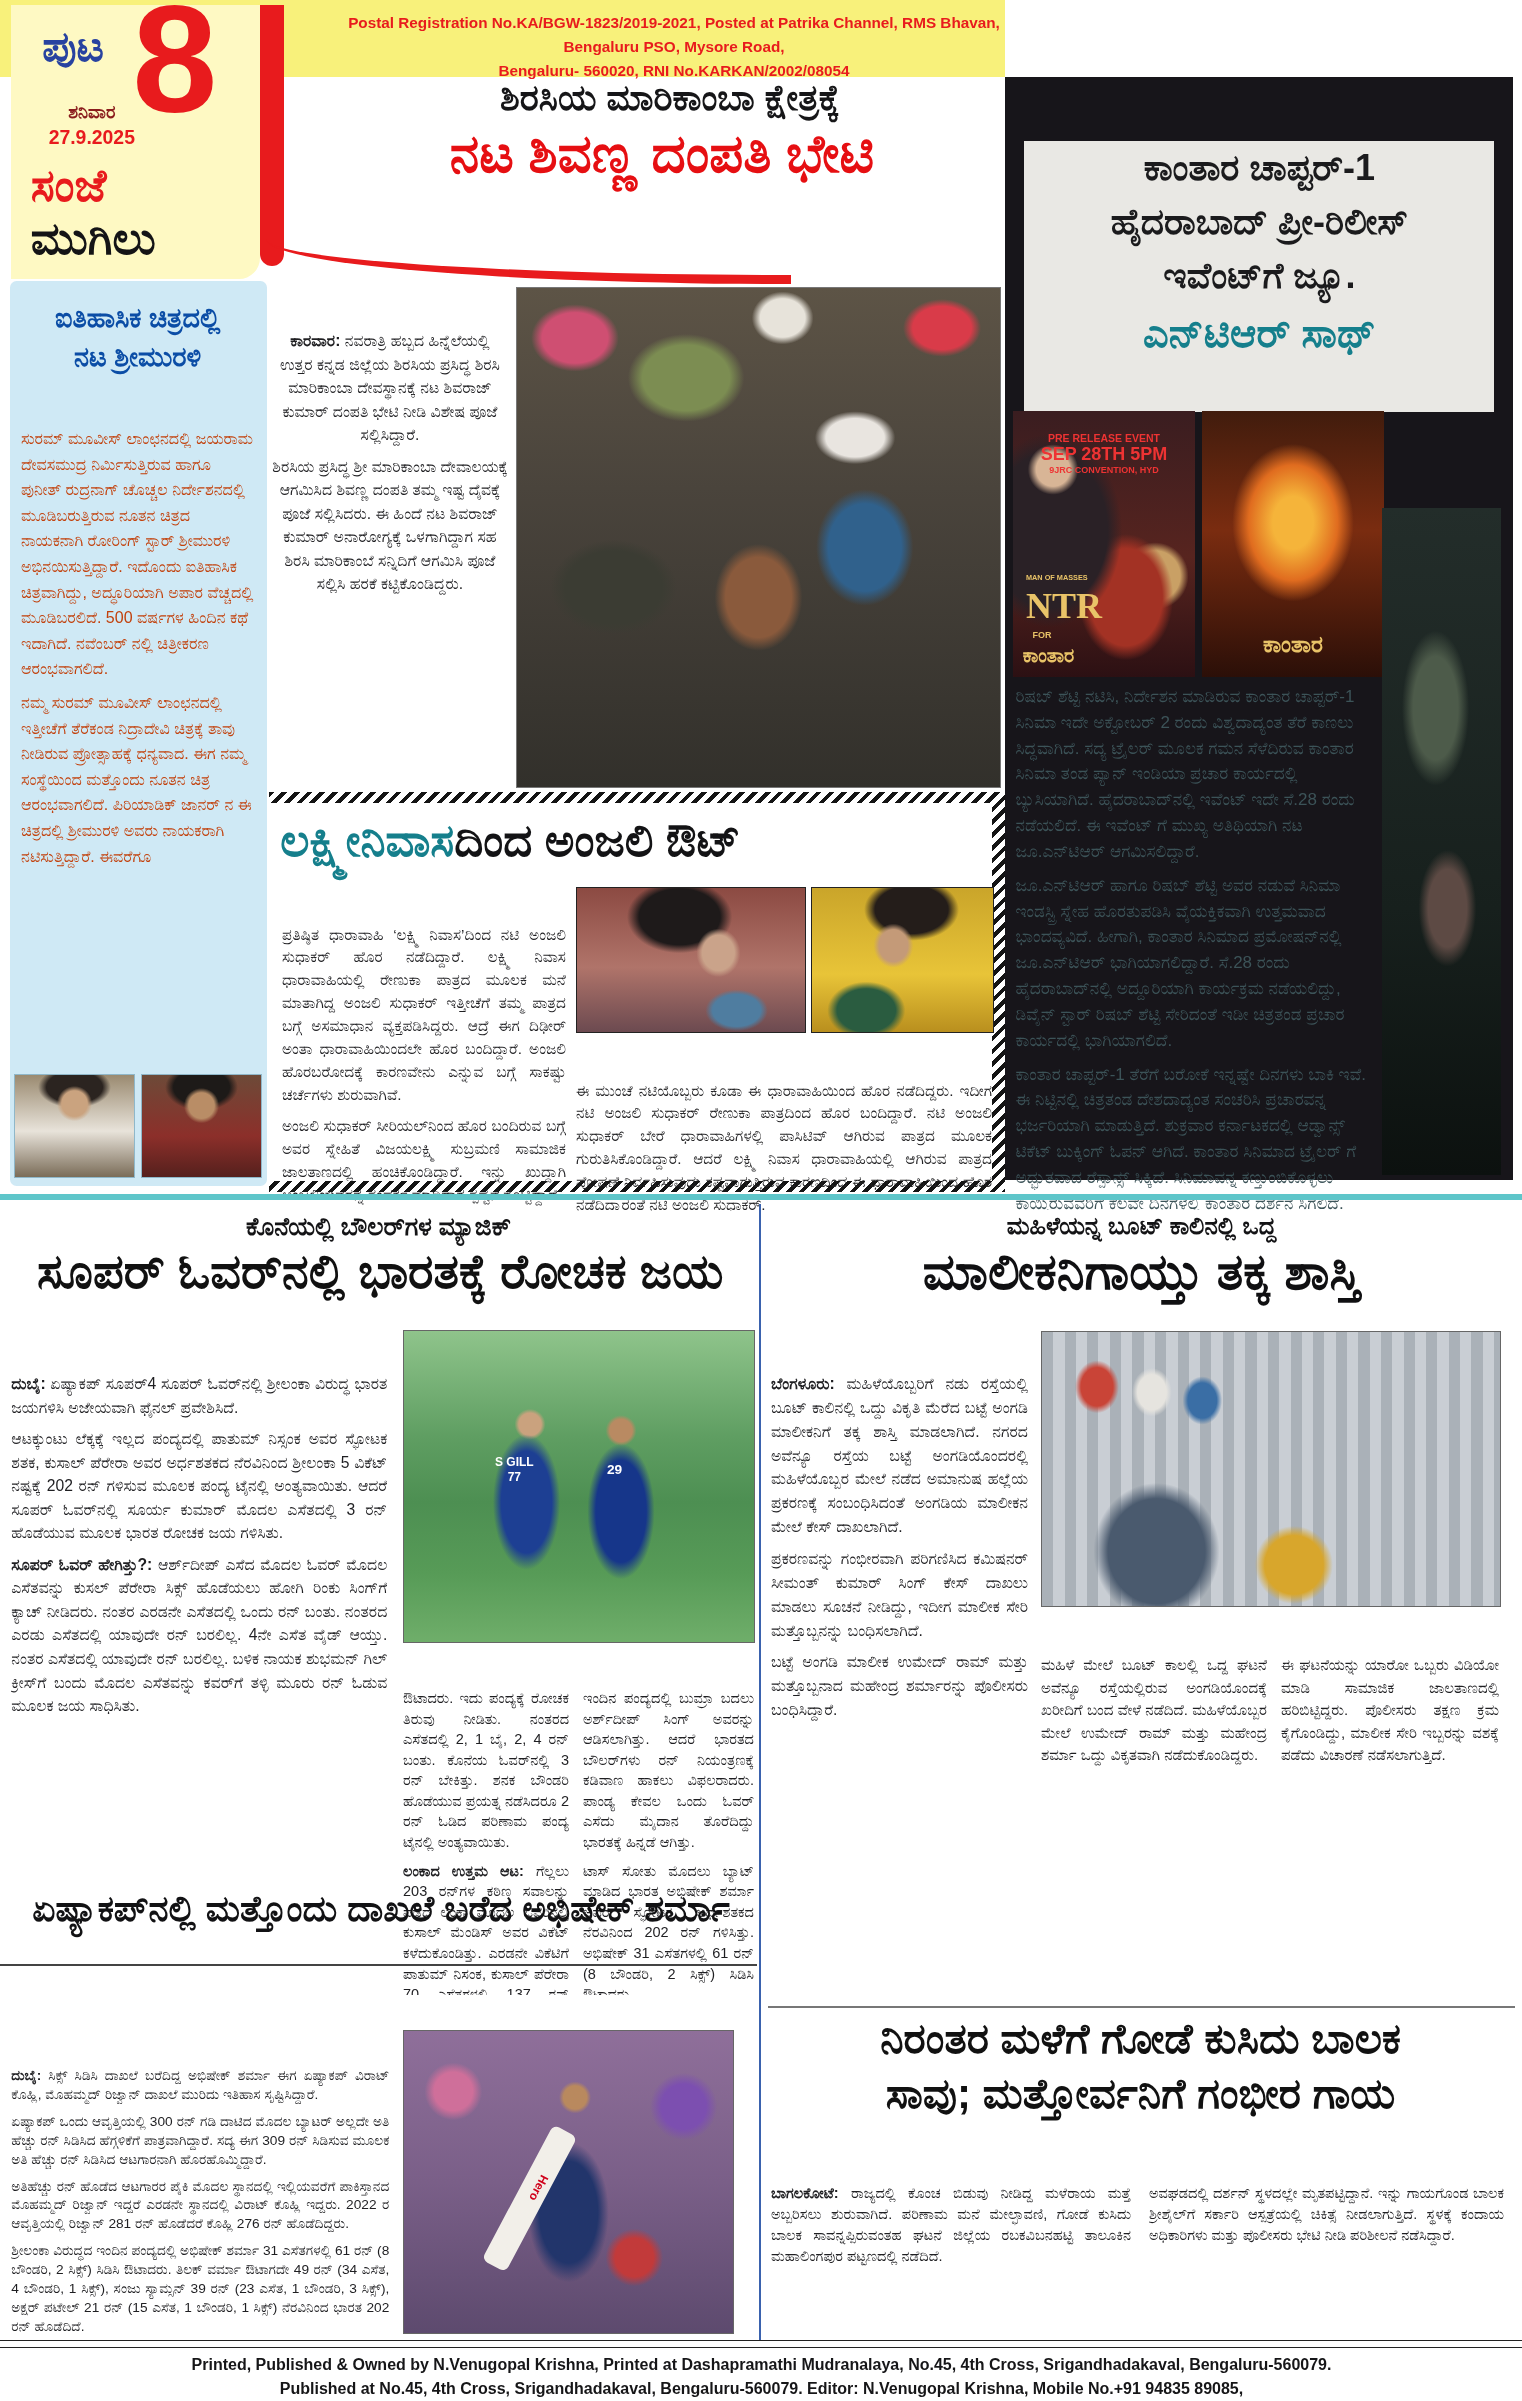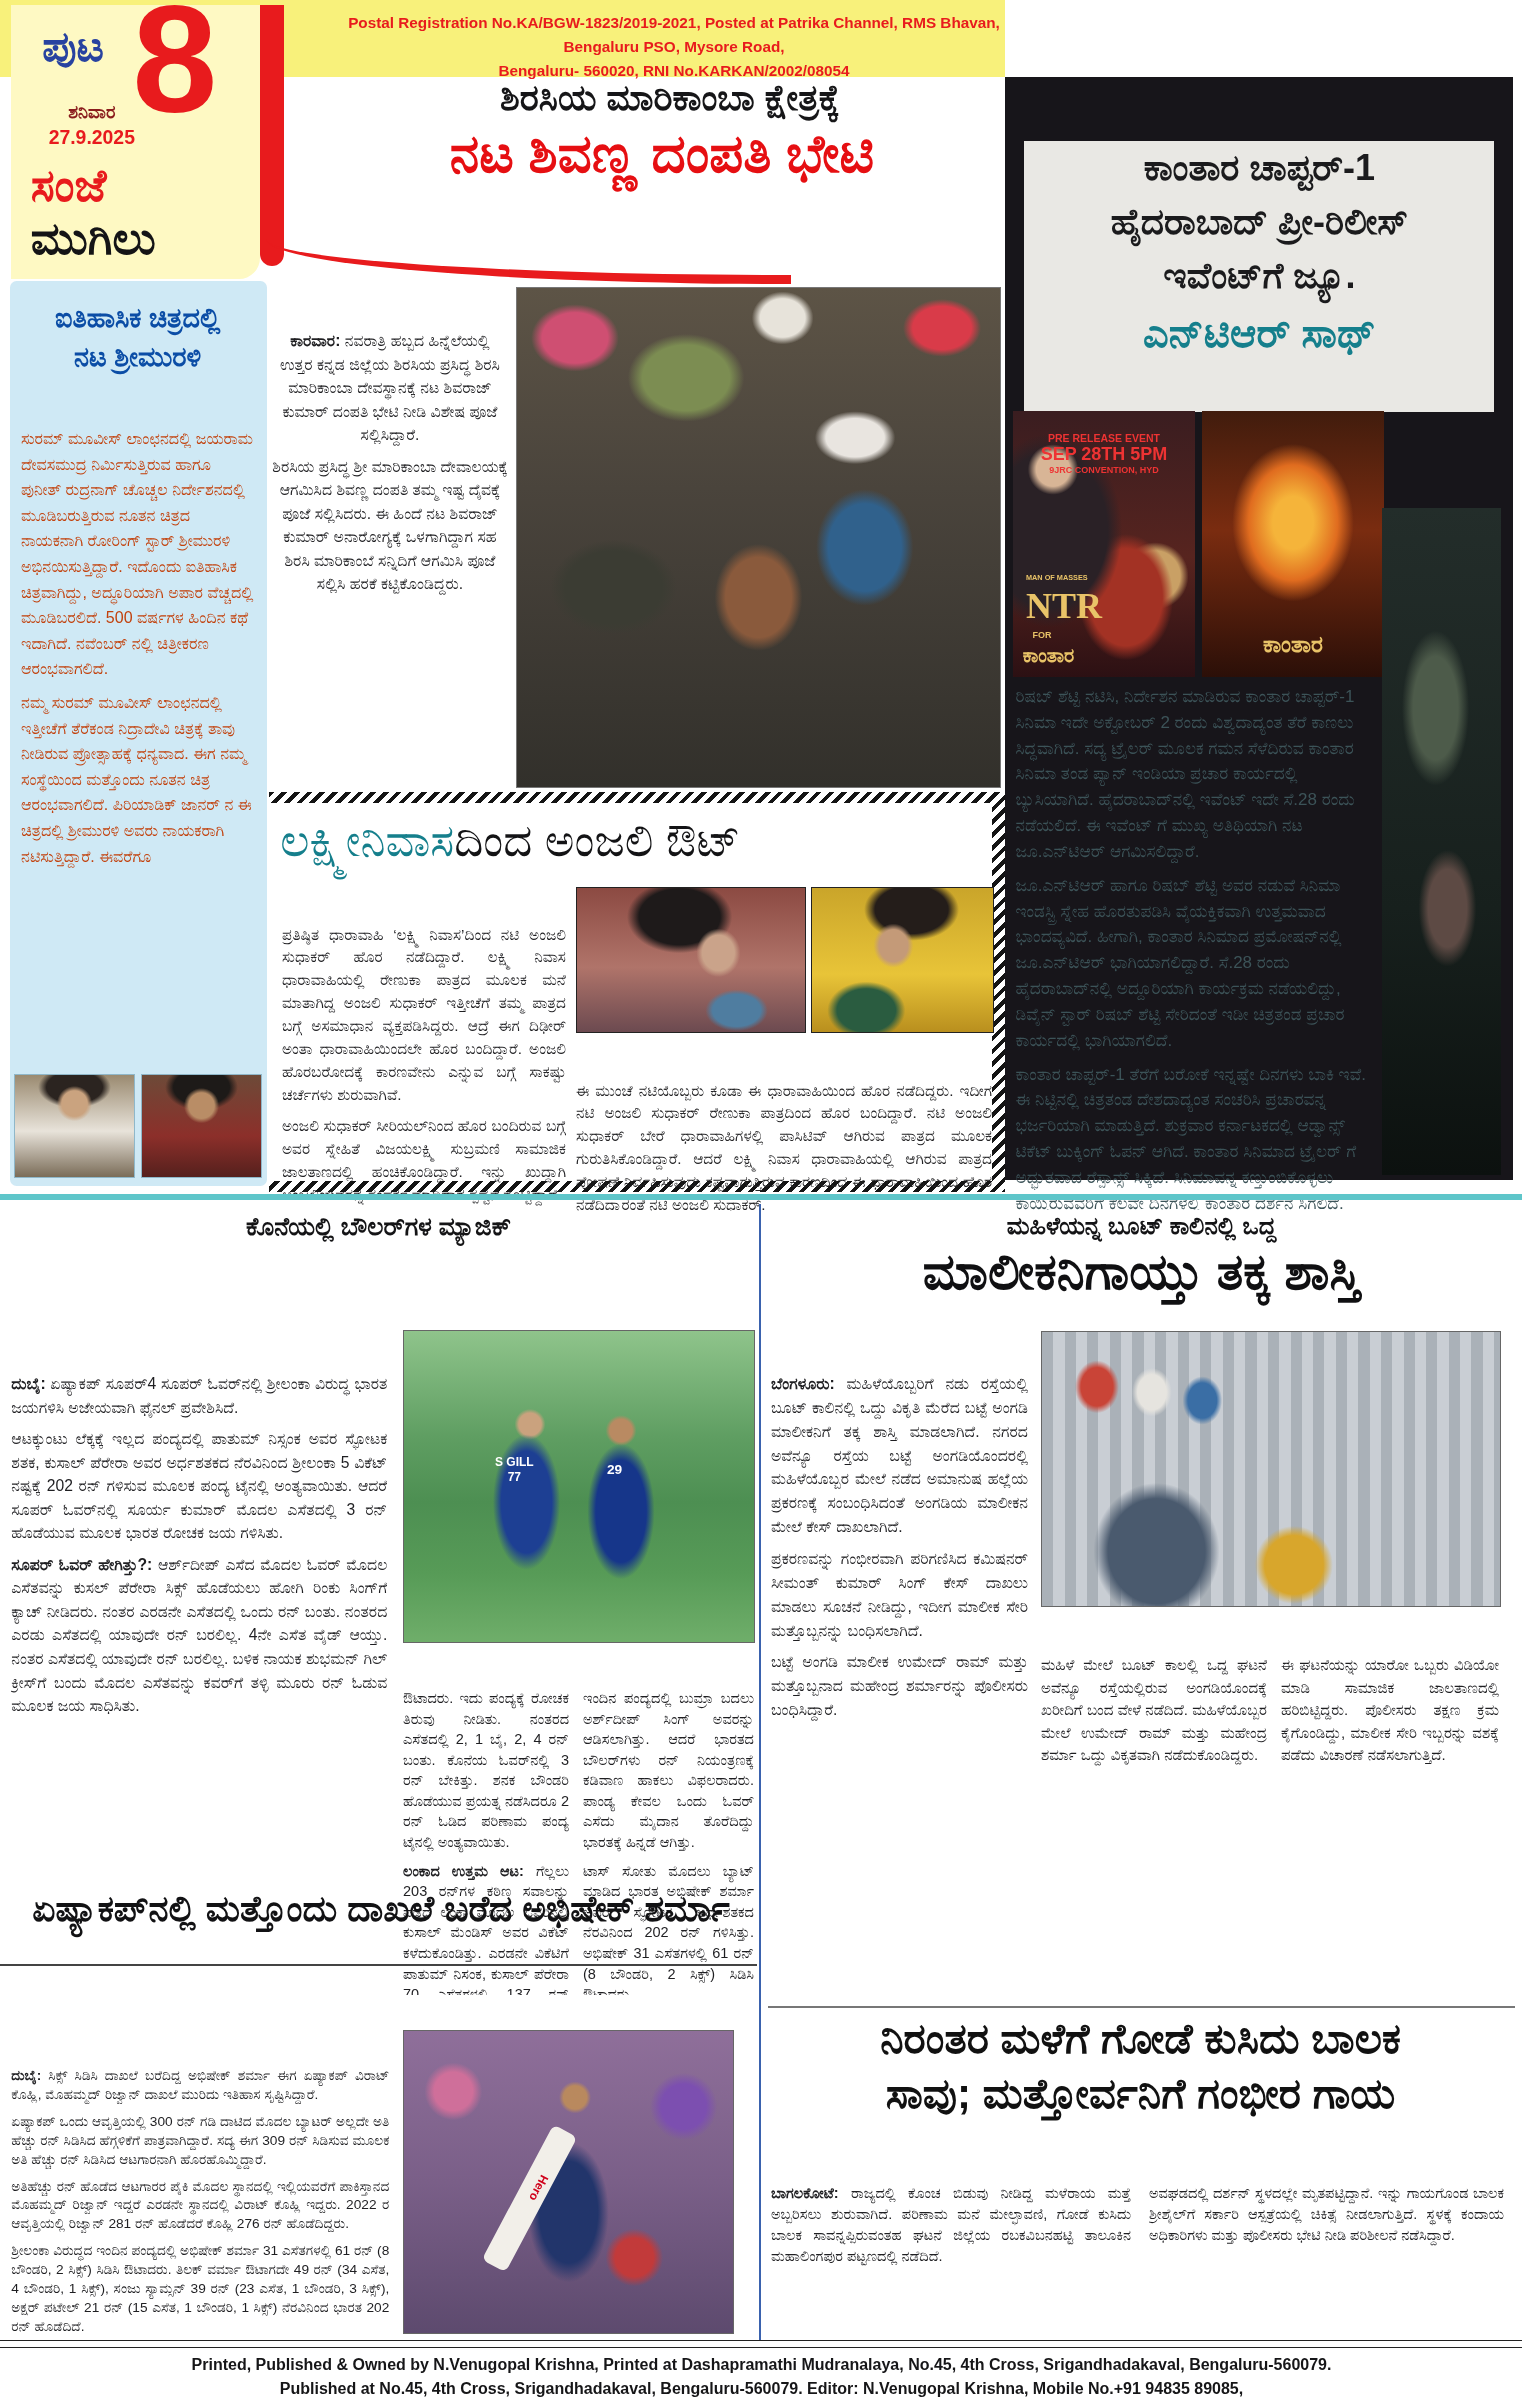--- a/index.html
+++ b/index.html
@@ -72,21 +72,21 @@
       radial-gradient(56px 32px at 50% 12%,#2b2420 0 50%,transparent 65%),
       linear-gradient(180deg,#9a8a70 0%,#e8e3da 55%,#7a6c58 100%);}
   .bb-ph2{left:131px;background:
       radial-gradient(32px 32px at 50% 30%,#b98d66 0 40%,transparent 55%),
       radial-gradient(56px 36px at 50% 12%,#1d1a18 0 50%,transparent 65%),
       linear-gradient(180deg,#6d4a38 0%,#8c2f2a 60%,#55201d 100%);}
   
   .a-box{left:269px;top:792px;width:736px;height:400px;
      background:repeating-linear-gradient(135deg,#141414 0 4px,#ffffff 4px 9px);}
   .a-inner{left:0;top:10.5px;width:723px;height:378px;background:#ffffff;}
-  .a-head{left:11.3px;top:11.3px;width:702px;font-size:45px;font-weight:400;line-height:1.2;}
+  .a-head{left:11.3px;top:11.3px;width:702px;font-size:45px;font-weight:700;line-height:1.2;}
   .a-accent{color:#157f8c;}
   .a-rest{color:#131315;}
   .a-col{left:13px;top:84px;width:284px;height:287px;font-size:15.3px;line-height:1.5;}
   .a-ph1{left:307px;top:84px;width:228px;height:144px;border:1.6px solid #222;background:
       radial-gradient(40px 44px at 62% 45%,#caa38a 0 40%,transparent 55%),
       radial-gradient(81px 56px at 45% 20%,#1e1a1a 0 50%,transparent 65%),
       radial-gradient(48px 32px at 70% 85%,#4f7da0 0 50%,transparent 65%),
       linear-gradient(180deg,#8c4a42 0%,#b0746a 55%,#6c4a50 100%);}
   .a-ph2{left:542px;top:84px;width:181px;height:144px;border:1.6px solid #222;background:
       radial-gradient(36px 40px at 45% 40%,#c49a78 0 40%,transparent 55%),
@@ -234,20 +234,21 @@
       <div class="abs a-cap clip just">ಈ ಮುಂಚೆ ನಟಿಯೊಬ್ಬರು ಕೂಡಾ ಈ ಧಾರಾವಾಹಿಯಿಂದ ಹೊರ ನಡೆದಿದ್ದರು. ಇದೀಗ ನಟಿ ಅಂಜಲಿ ಸುಧಾಕರ್ ರೇಣುಕಾ ಪಾತ್ರದಿಂದ ಹೊರ ಬಂದಿದ್ದಾರೆ. ನಟಿ ಅಂಜಲಿ ಸುಧಾಕರ್ ಬೇರೆ ಧಾರಾವಾಹಿಗಳಲ್ಲಿ ಪಾಸಿಟಿವ್ ಆಗಿರುವ ಪಾತ್ರದ ಮೂಲಕ ಗುರುತಿಸಿಕೊಂಡಿದ್ದಾರೆ. ಆದರೆ ಲಕ್ಷ್ಮಿ ನಿವಾಸ ಧಾರಾವಾಹಿಯಲ್ಲಿ ಆಗಿರುವ ಪಾತ್ರದ ಪೋಷಣೆ ನಿರ್ವಹಿಸುವುದು ಕಷ್ಟವಾಗುತ್ತಿರುವ ಕಾರಣದಿಂದ ಈ ಧಾರಾವಾಹಿಯಿಂದ ಹೊರ ನಡೆದಿದ್ದಾರಂತೆ ನಟಿ ಅಂಜಲಿ ಸುಧಾಕರ್.</div>
     </div>
   </div>
 
   <div class="abs teal-rule"></div>
   <div class="abs v-div"></div>
   <div class="abs sports-rule"></div>
   <div class="abs wall-rule"></div>
 
   <div class="abs c-kicker ctr">ಕೊನೆಯಲ್ಲಿ ಬೌಲರ್‌ಗಳ ಮ್ಯಾಜಿಕ್</div>
+  <div class="abs c-head ctr">ಸೂಪರ್ ಓವರ್‌ನಲ್ಲಿ ಭಾರತಕ್ಕೆ ರೋಚಕ ಜಯ</div>
   <div class="abs c-col1 clip just">
     <p><b>ದುಬೈ:</b>
        <span>ಏಷ್ಯಾಕಪ್ ಸೂಪರ್4 ಸೂಪರ್ ಓವರ್‌ನಲ್ಲಿ ಶ್ರೀಲಂಕಾ ವಿರುದ್ಧ ಭಾರತ ಜಯಗಳಿಸಿ ಅಜೇಯವಾಗಿ ಫೈನಲ್ ಪ್ರವೇಶಿಸಿದೆ.</span></p>
     <p>ಆಟಕ್ಕುಂಟು ಲೆಕ್ಕಕ್ಕೆ ಇಲ್ಲದ ಪಂದ್ಯದಲ್ಲಿ ಪಾತುಮ್ ನಿಸ್ಸಂಕ ಅವರ ಸ್ಫೋಟಕ ಶತಕ, ಕುಸಾಲ್ ಪೆರೇರಾ ಅವರ ಅರ್ಧಶತಕದ ನೆರವಿನಿಂದ ಶ್ರೀಲಂಕಾ 5 ವಿಕೆಟ್ ನಷ್ಟಕ್ಕೆ 202 ರನ್ ಗಳಿಸುವ ಮೂಲಕ ಪಂದ್ಯ ಟೈನಲ್ಲಿ ಅಂತ್ಯವಾಯಿತು. ಆದರೆ ಸೂಪರ್ ಓವರ್‌ನಲ್ಲಿ ಸೂರ್ಯ ಕುಮಾರ್ ಮೊದಲ ಎಸೆತದಲ್ಲಿ 3 ರನ್ ಹೊಡೆಯುವ ಮೂಲಕ ಭಾರತ ರೋಚಕ ಜಯ ಗಳಿಸಿತು.</p>
     <p><span class="subhead">ಸೂಪರ್ ಓವರ್ ಹೇಗಿತ್ತು?:</span>
        <span>ಆರ್ಶ್‌ದೀಪ್ ಎಸೆದ ಮೊದಲ ಓವರ್ ಮೊದಲ ಎಸೆತವನ್ನು ಕುಸಲ್ ಪೆರೇರಾ ಸಿಕ್ಸ್ ಹೊಡೆಯಲು ಹೋಗಿ ರಿಂಕು ಸಿಂಗ್‌ಗೆ ಕ್ಯಾಚ್ ನೀಡಿದರು. ನಂತರ ಎರಡನೇ ಎಸೆತದಲ್ಲಿ ಒಂದು ರನ್ ಬಂತು. ನಂತರದ ಎರಡು ಎಸೆತದಲ್ಲಿ ಯಾವುದೇ ರನ್ ಬರಲಿಲ್ಲ. 4ನೇ ಎಸೆತ ವೈಡ್ ಆಯ್ತು. ನಂತರ ಎಸೆತದಲ್ಲಿ ಯಾವುದೇ ರನ್ ಬರಲಿಲ್ಲ. ಬಳಿಕ ನಾಯಕ ಶುಭಮನ್ ಗಿಲ್ ಕ್ರೀಸ್‌ಗೆ ಬಂದು ಮೊದಲ ಎಸೆತವನ್ನು ಕವರ್‌ಗೆ ತಳ್ಳಿ ಮೂರು ರನ್ ಓಡುವ ಮೂಲಕ ಜಯ ಸಾಧಿಸಿತು.</span></p>
   </div>
   <div class="abs c-photo">
     <div class="jersey j1">
       <div>S GILL</div>

